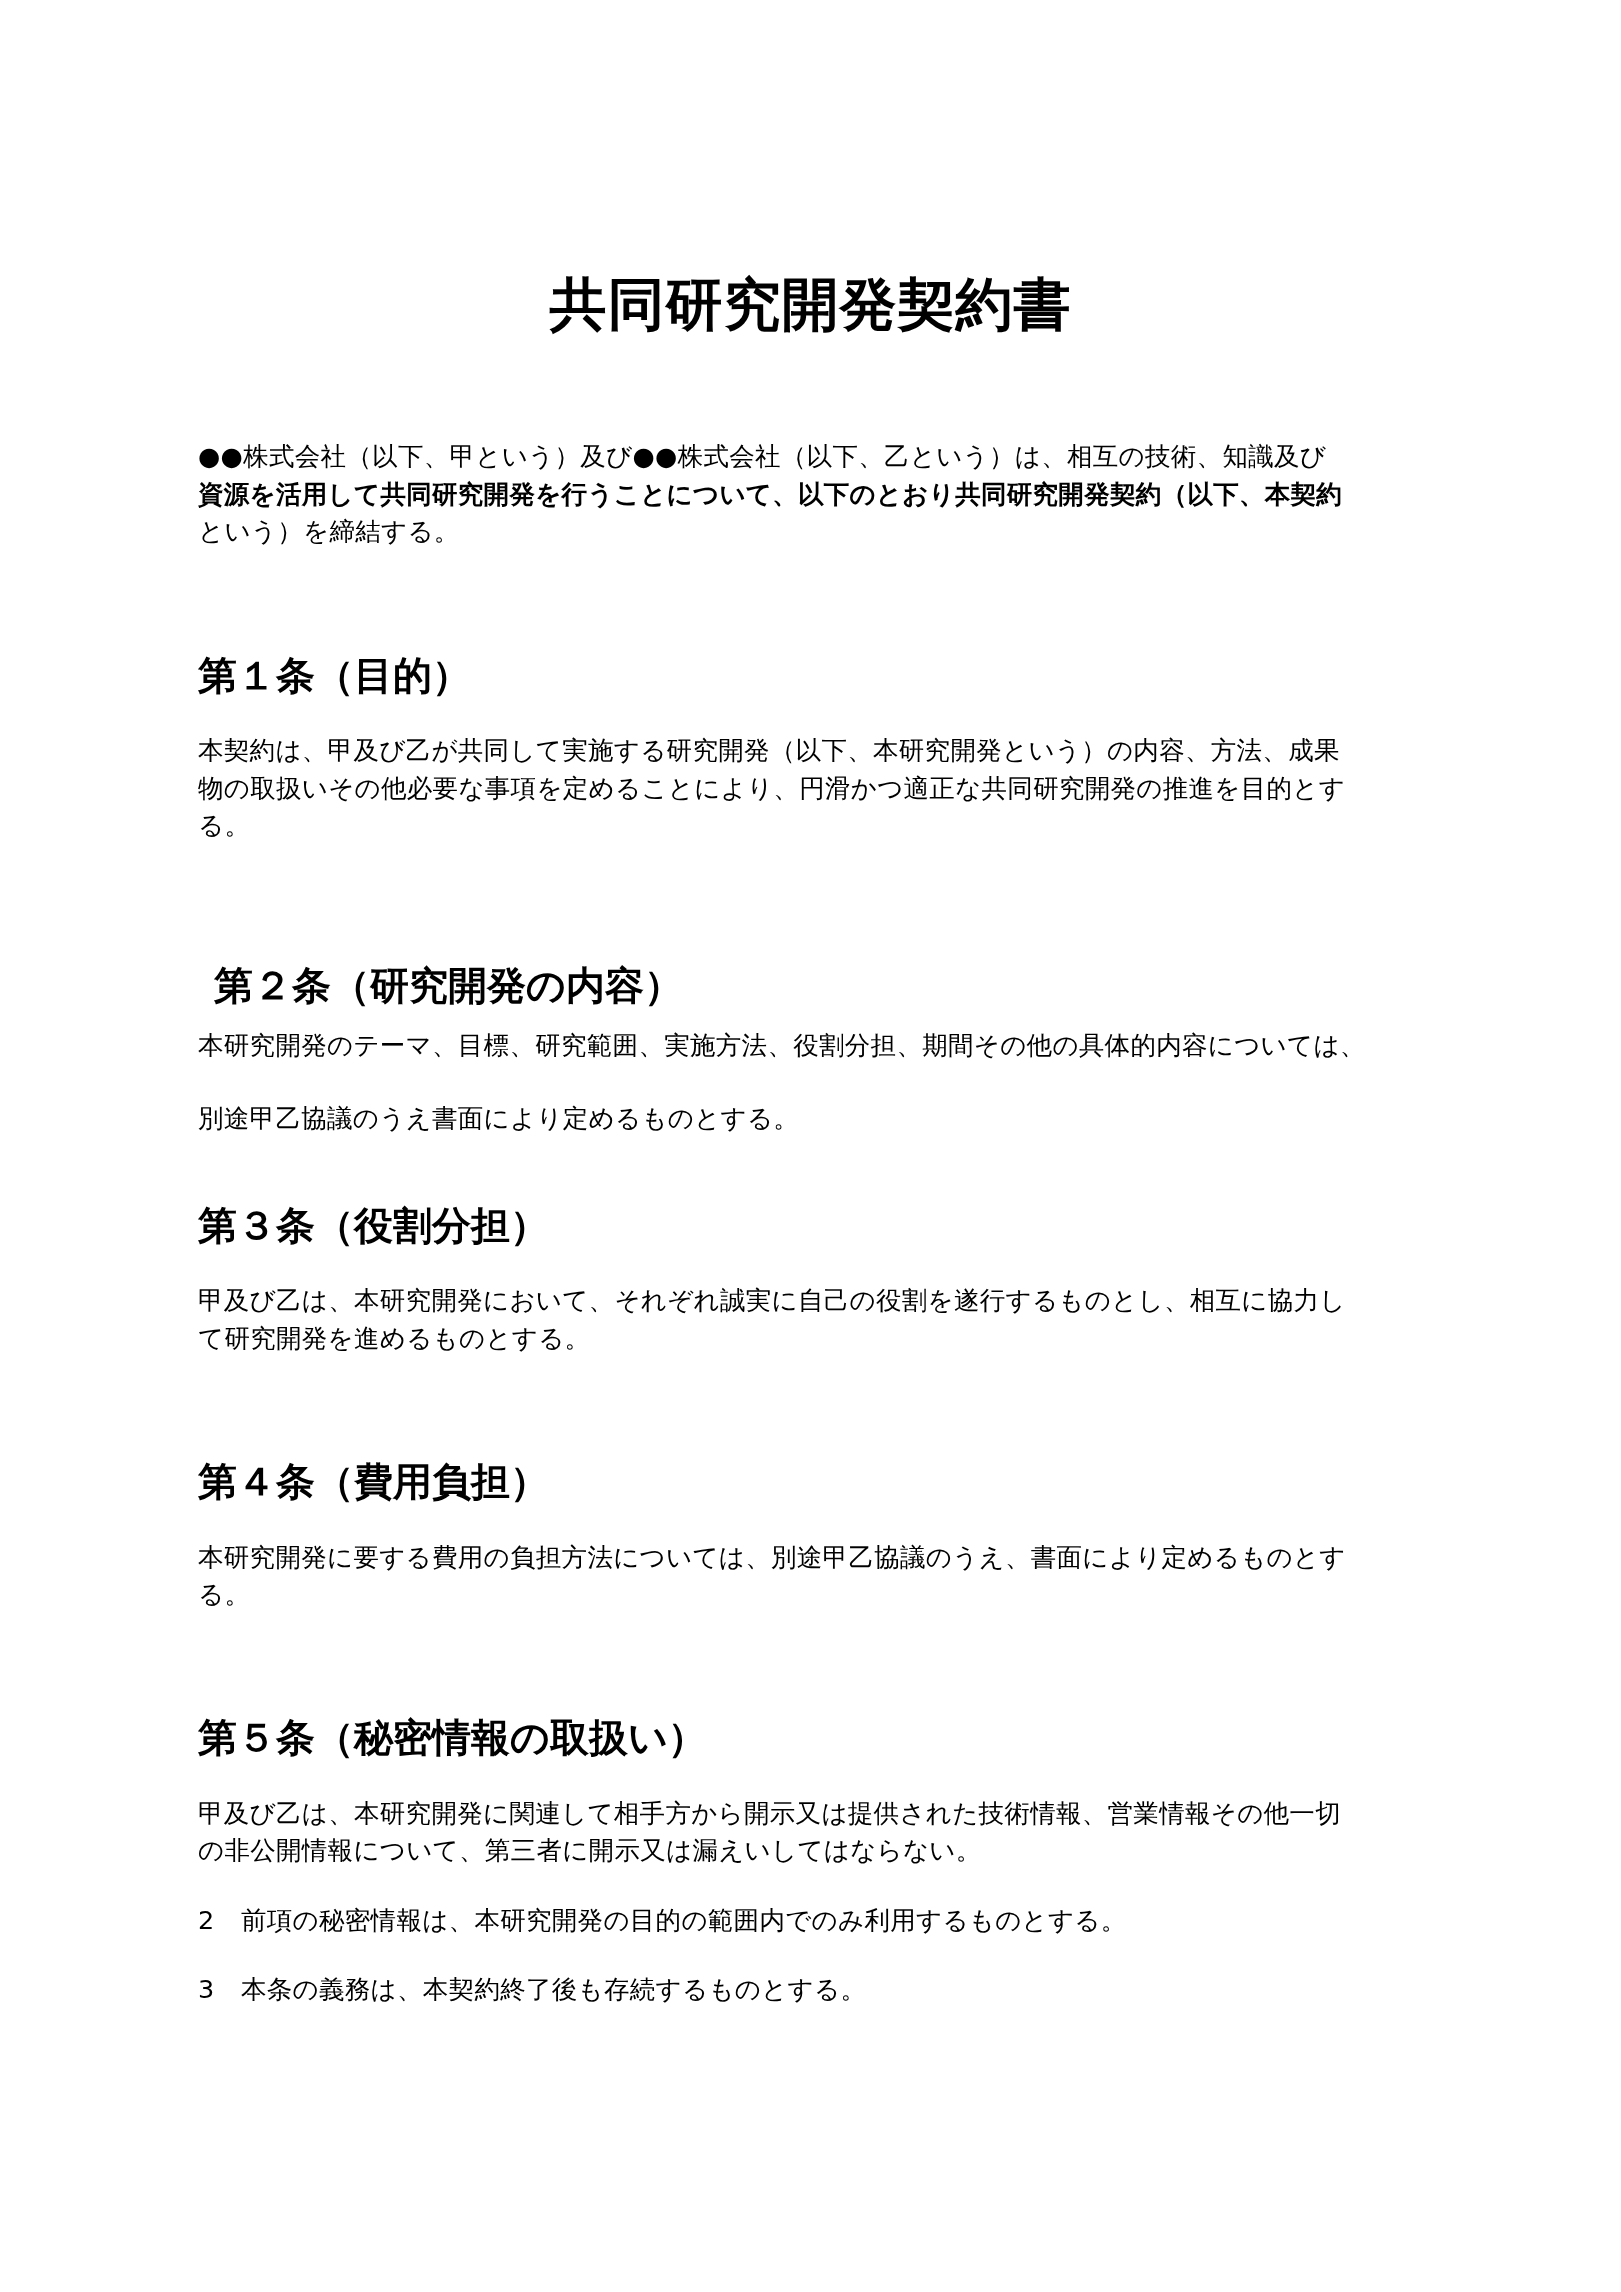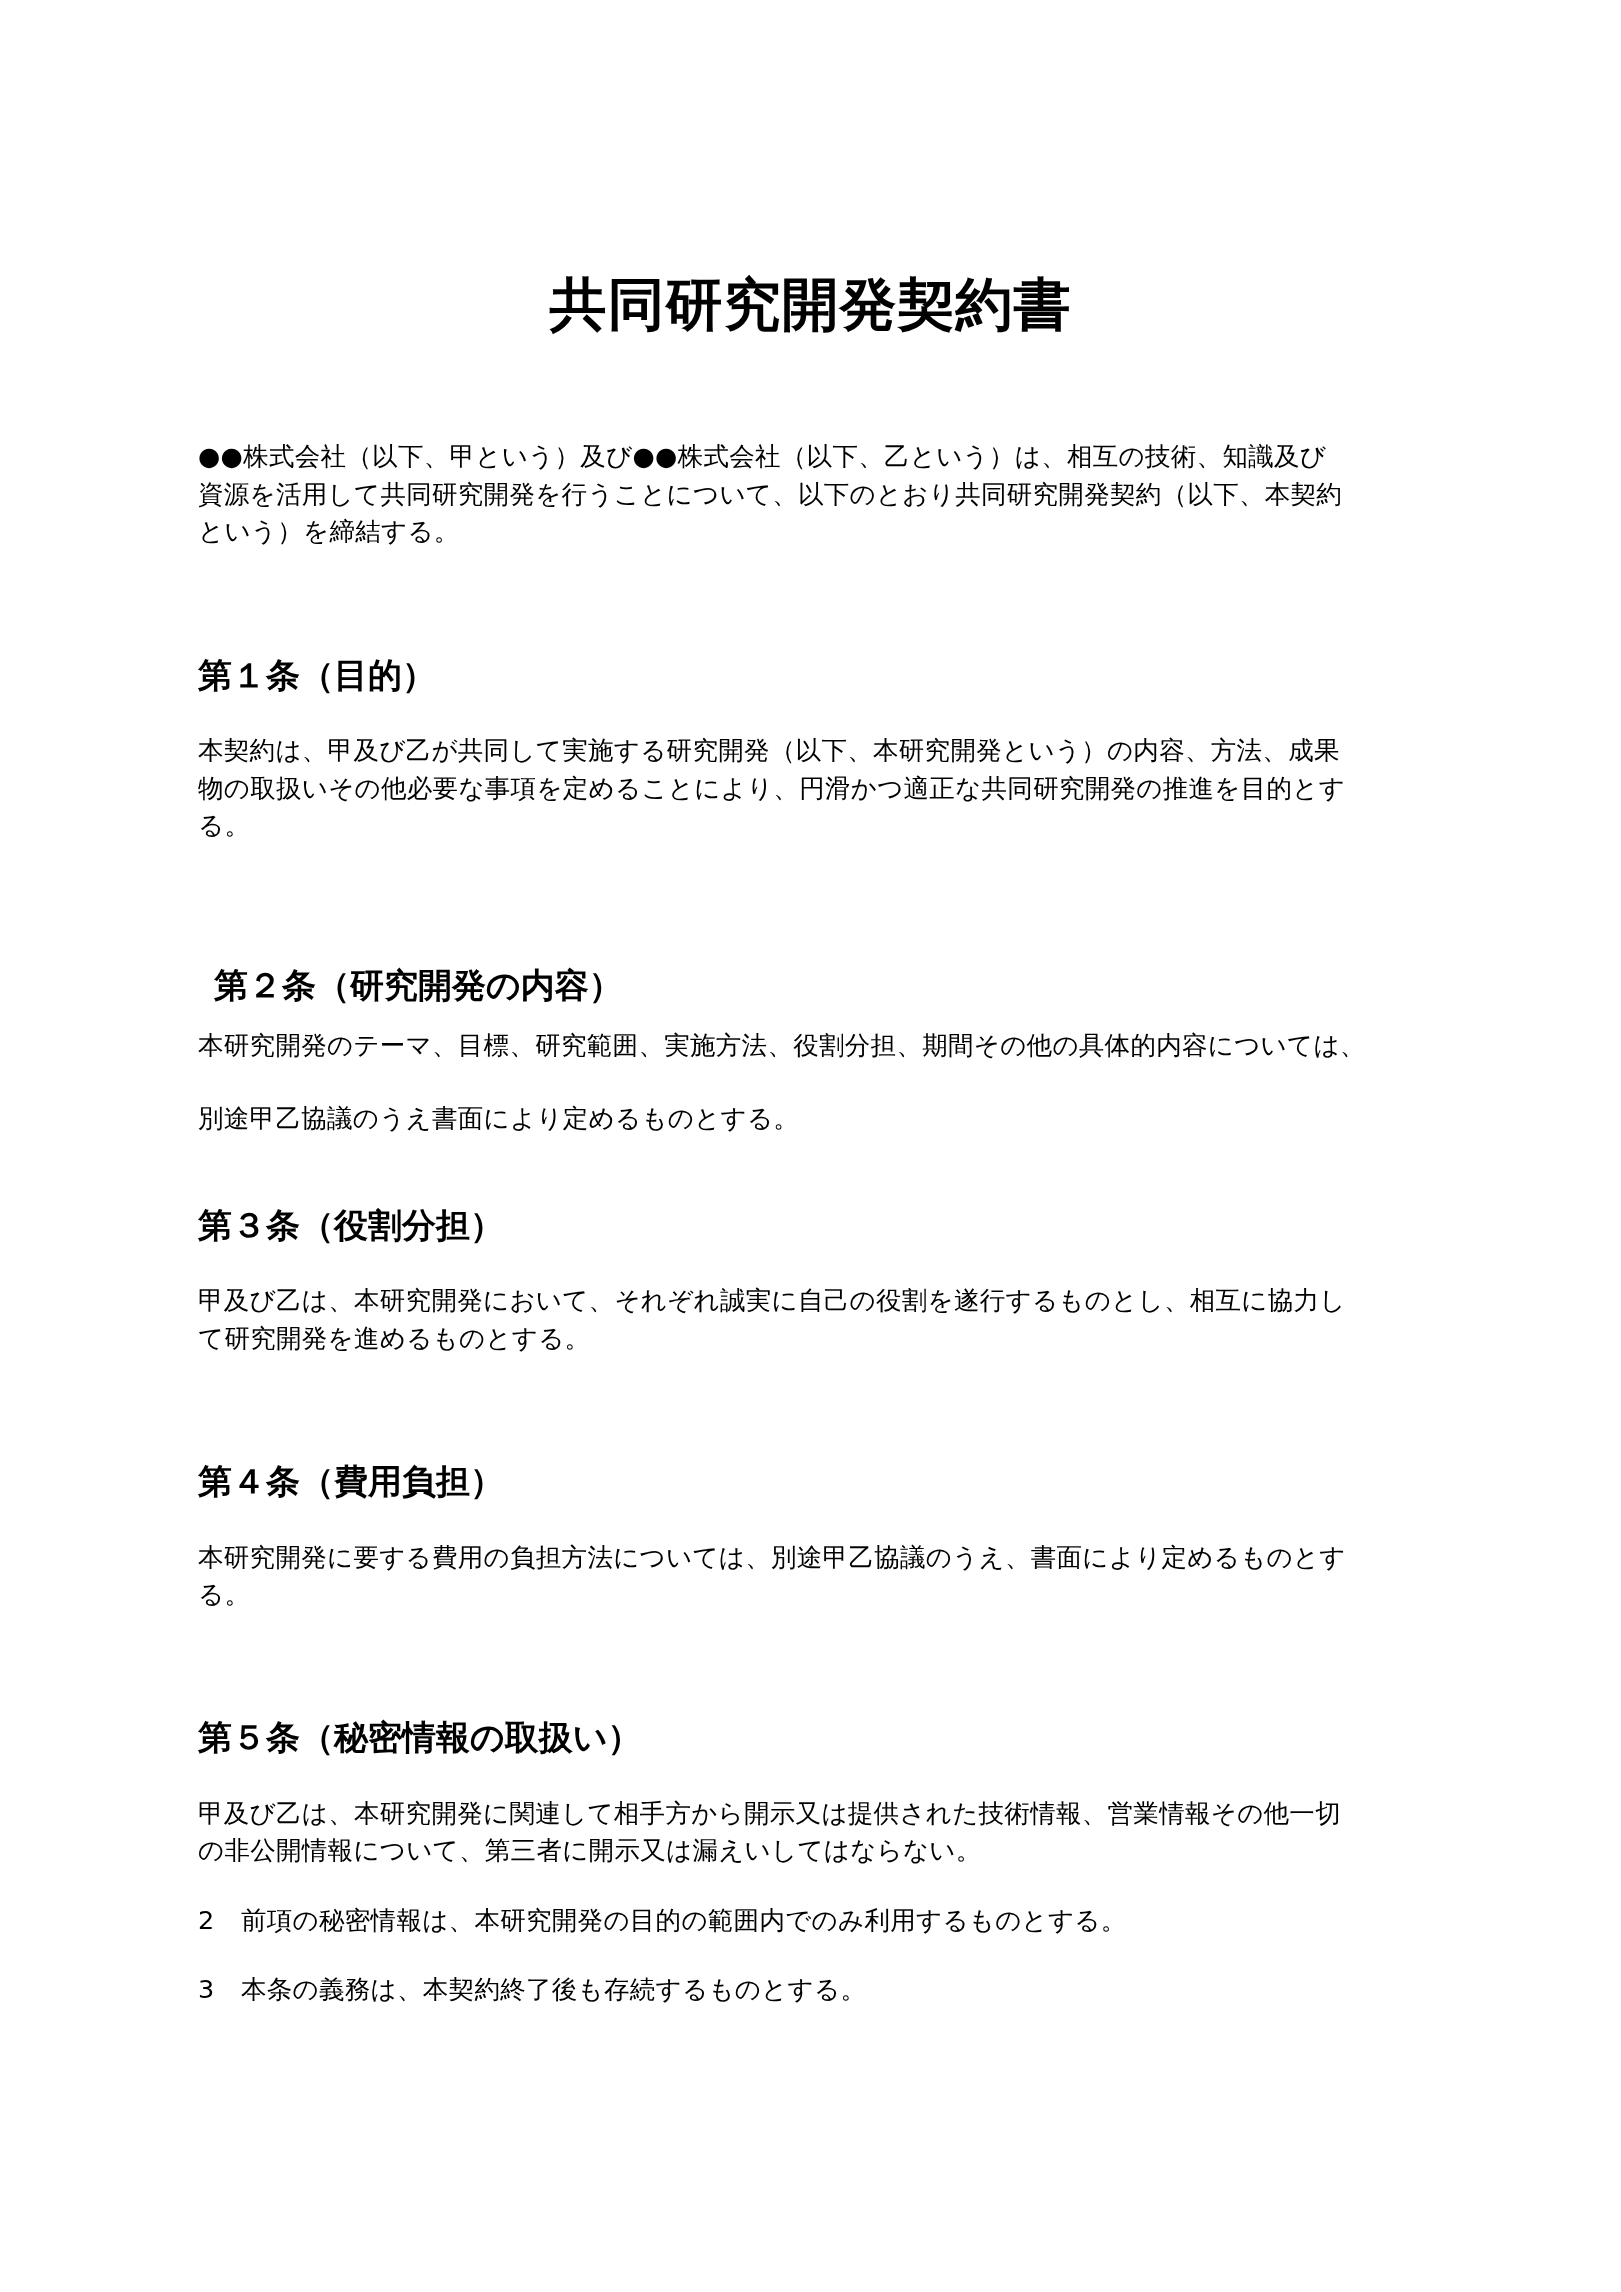--- a/index.html
+++ b/index.html
@@ -39,40 +39,40 @@
       position: absolute;
       left: 198px;
       font-size: 25.5px;
       line-height: 35px;
       white-space: nowrap;
       letter-spacing: 0.3px;
     }
     .heading {
       position: absolute;
       left: 198px;
-      font-size: 34px;
+      font-size: 39px;
       font-weight: bold;
       line-height: 43px;
       white-space: nowrap;
     }
     .item-num {
       display: inline-block;
       width: 43px;
     }
   </style>
 </head>
 <body>
 
 <div class="page">
 
   <h1 class="title" style="margin:0;">共同研究開発契約書</h1>
 
   <div>
     <div class="line" style="top:423px;">●●株式会社（以下、甲という）及び●●株式会社（以下、乙という）は、相互の技術、知識及び</div>
-    <div class="line" style="top:461px;">資源を活用して共同研究開発を行うことについて、以下のとおり共同研究開発契約（以下、本契約</div>
+    <div class="line" style="top:461px;font-weight:bold;">資源を活用して共同研究開発を行うことについて、以下のとおり共同研究開発契約（以下、本契約</div>
     <div class="line" style="top:498px;">という）を締結する。</div>
   </div>
 
   <div>
     <h2 class="heading" style="top:638px; margin:0;">第１条（目的）</h2>
     <div class="line" style="top:717px;text-align:center;">本契約は、甲及び乙が共同して実施する研究開発（以下、本研究開発という）の内容、方法、成果</div>
     <div class="line" style="top:755px;">物の取扱いその他必要な事項を定めることにより、円滑かつ適正な共同研究開発の推進を目的とす</div>
     <div class="line" style="top:792px;">る。</div>
   </div>
 

